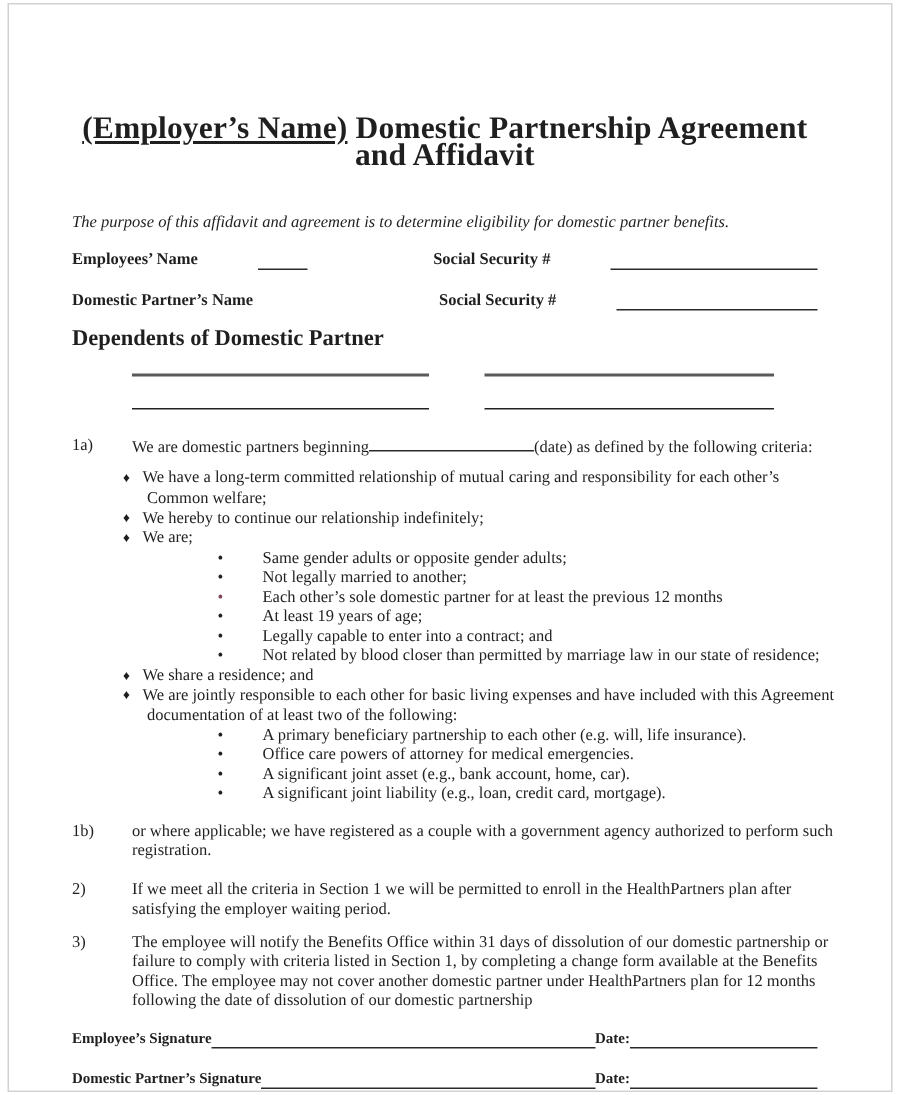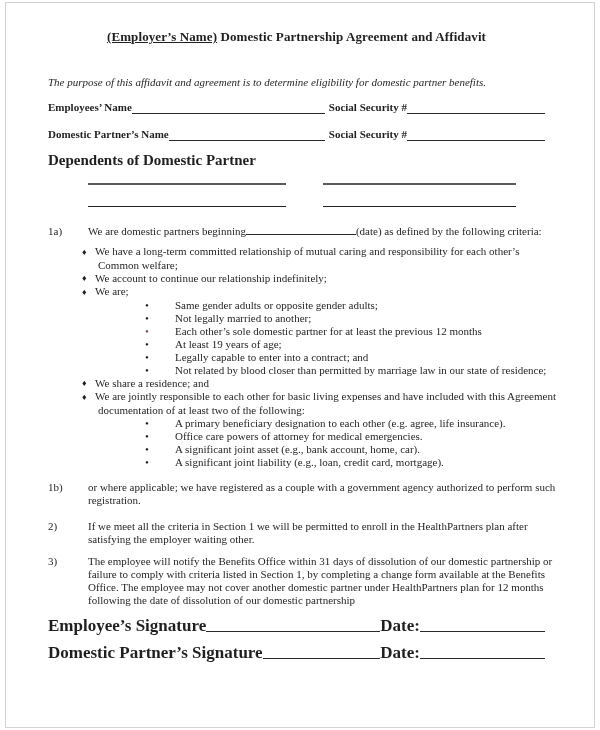--- a/index.html
+++ b/index.html
@@ -1,26 +1,26 @@
 <!DOCTYPE html>
 <html><head>
 <meta charset="utf-8">
 <style>
   * { margin:0; padding:0; box-sizing:border-box; }
   html,body { width:600px; height:730px; background:#ffffff; }
   body { font-family:"Liberation Serif","DejaVu Serif",serif; color:#1f1f1f; position:relative; }
   .frame { position:absolute; left:5px; right:5px; top:2px; bottom:2px; border:1px solid #d2d2d2; pointer-events:none; }
   .page { position:relative; width:600px; height:730px; padding:0 55px 0 48px; overflow:hidden; }
 
-  .title { margin-top:28px; text-align:center; font-size:13px; font-weight:bold; line-height:18px; letter-spacing:0.1px; }
+  .title { margin-top:76px; text-align:center; font-size:21px; font-weight:bold; line-height:18px; letter-spacing:0.1px; }
   .title .emph { text-decoration:underline; }
 
   .purpose { margin-top:30px; font-style:italic; font-size:11px; line-height:13px; }
 
-  .field-row { display:flex; align-items:flex-end; font-size:11px; line-height:13px; }
+  .field-row { display:flex; align-items:flex-end; font-size:11px; line-height:13px;gap:40px; }
   .fr1 { margin-top:12px; }
   .fr2 { margin-top:14px; }
   .blabel { font-weight:bold; white-space:nowrap; }
   .fill { flex:1; border-bottom:1px solid #2a2a2a; height:12px; }
   .fill-fixed { width:138px; border-bottom:1px solid #2a2a2a; height:12px; }
   .ss-gap { width:4px; }
 
   .dependents { margin-top:13px; font-weight:bold; font-size:15px; line-height:13px; }
   .dep-row { margin-left:40px; display:flex; }
   .dep-row1 { margin-top:16px; }
@@ -44,21 +44,21 @@
   .b1 .diamond { display:inline-block; width:13px; font-size:9px; vertical-align:0.5px; }
   .b1w { padding-left:50px; }
   .b2 { padding-left:97px; }
   .b2 .dot { display:inline-block; width:30px; }
   .dot-accent { color:#83455a; }
 
   .sec1b { margin-top:12px; }
   .sec2 { margin-top:13px; }
   .sec3 { margin-top:9px; }
 
-  .sig-row { display:flex; align-items:flex-end; font-size:17px; line-height:13px; }
+  .sig-row { display:flex; align-items:flex-end; font-size:10px; line-height:13px; }
   .sig1 { margin-top:12px; }
   .sig2 { margin-top:14px; }
   .date-fill { width:125px; border-bottom:1px solid #2a2a2a; height:12px; }
 </style>
 </head>
 <body>
 
 <div class="page">
   <div class="frame"></div>
 
@@ -97,53 +97,53 @@
 
 
   <div class="num-item sec1a">
     <span class="num">1a)</span>
     <span class="num-body"><span>We are domestic partners beginning</span><span class="inline-blank"></span><span>(date) as defined by the following criteria:</span></span>
   </div>
 
   <div class="bullets">
     <div class="line b1"><span class="diamond">♦</span><span>We have a long-term committed relationship of mutual caring and responsibility for each other’s</span></div>
     <div class="line b1w">Common welfare;</div>
-    <div class="line b1"><span class="diamond">♦</span><span>We account to continue our relationship indefinitely;</span></div>
+    <div class="line b1"><span class="diamond">♦</span><span>We hereby to continue our relationship indefinitely;</span></div>
     <div class="line b1"><span class="diamond">♦</span><span>We are;</span></div>
 
     <div class="line b2"><span class="dot">•</span><span>Same gender adults or opposite gender adults;</span></div>
     <div class="line b2"><span class="dot">•</span><span>Not legally married to another;</span></div>
     <div class="line b2"><span class="dot dot-accent">•</span><span>Each other’s sole domestic partner for at least the previous 12 months</span></div>
     <div class="line b2"><span class="dot">•</span><span>At least 19 years of age;</span></div>
     <div class="line b2"><span class="dot">•</span><span>Legally capable to enter into a contract; and</span></div>
     <div class="line b2"><span class="dot">•</span><span>Not related by blood closer than permitted by marriage law in our state of residence;</span></div>
 
     <div class="line b1"><span class="diamond">♦</span><span>We share a residence; and</span></div>
     <div class="line b1"><span class="diamond">♦</span><span>We are jointly responsible to each other for basic living expenses and have included with this Agreement</span></div>
     <div class="line b1w">documentation of at least two of the following:</div>
 
-    <div class="line b2"><span class="dot">•</span><span>A primary beneficiary designation to each other (e.g. agree, life insurance).</span></div>
+    <div class="line b2"><span class="dot">•</span><span>A primary beneficiary partnership to each other (e.g. will, life insurance).</span></div>
     <div class="line b2"><span class="dot">•</span><span>Office care powers of attorney for medical emergencies.</span></div>
     <div class="line b2"><span class="dot">•</span><span>A significant joint asset (e.g., bank account, home, car).</span></div>
     <div class="line b2"><span class="dot">•</span><span>A significant joint liability (e.g., loan, credit card, mortgage).</span></div>
   </div>
 
   <div class="num-item sec1b">
     <span class="num">1b)</span>
     <span class="num-body">
       <span class="line" style="display:block">or where applicable; we have registered as a couple with a government agency authorized to perform such</span>
       <span class="line" style="display:block">registration.</span>
     </span>
   </div>
 
   <div class="num-item sec2">
     <span class="num">2)</span>
     <span class="num-body">
       <span class="line" style="display:block">If we meet all the criteria in Section 1 we will be permitted to enroll in the HealthPartners plan after</span>
-      <span class="line" style="display:block">satisfying the employer waiting other.</span>
+      <span class="line" style="display:block">satisfying the employer waiting period.</span>
     </span>
   </div>
 
   <div class="num-item sec3">
     <span class="num">3)</span>
     <span class="num-body">
       <span class="line" style="display:block">The employee will notify the Benefits Office within 31 days of dissolution of our domestic partnership or</span>
       <span class="line" style="display:block">failure to comply with criteria listed in Section 1, by completing a change form available at the Benefits</span>
       <span class="line" style="display:block">Office. The employee may not cover another domestic partner under HealthPartners plan for 12 months</span>
       <span class="line" style="display:block">following the date of dissolution of our domestic partnership</span>

